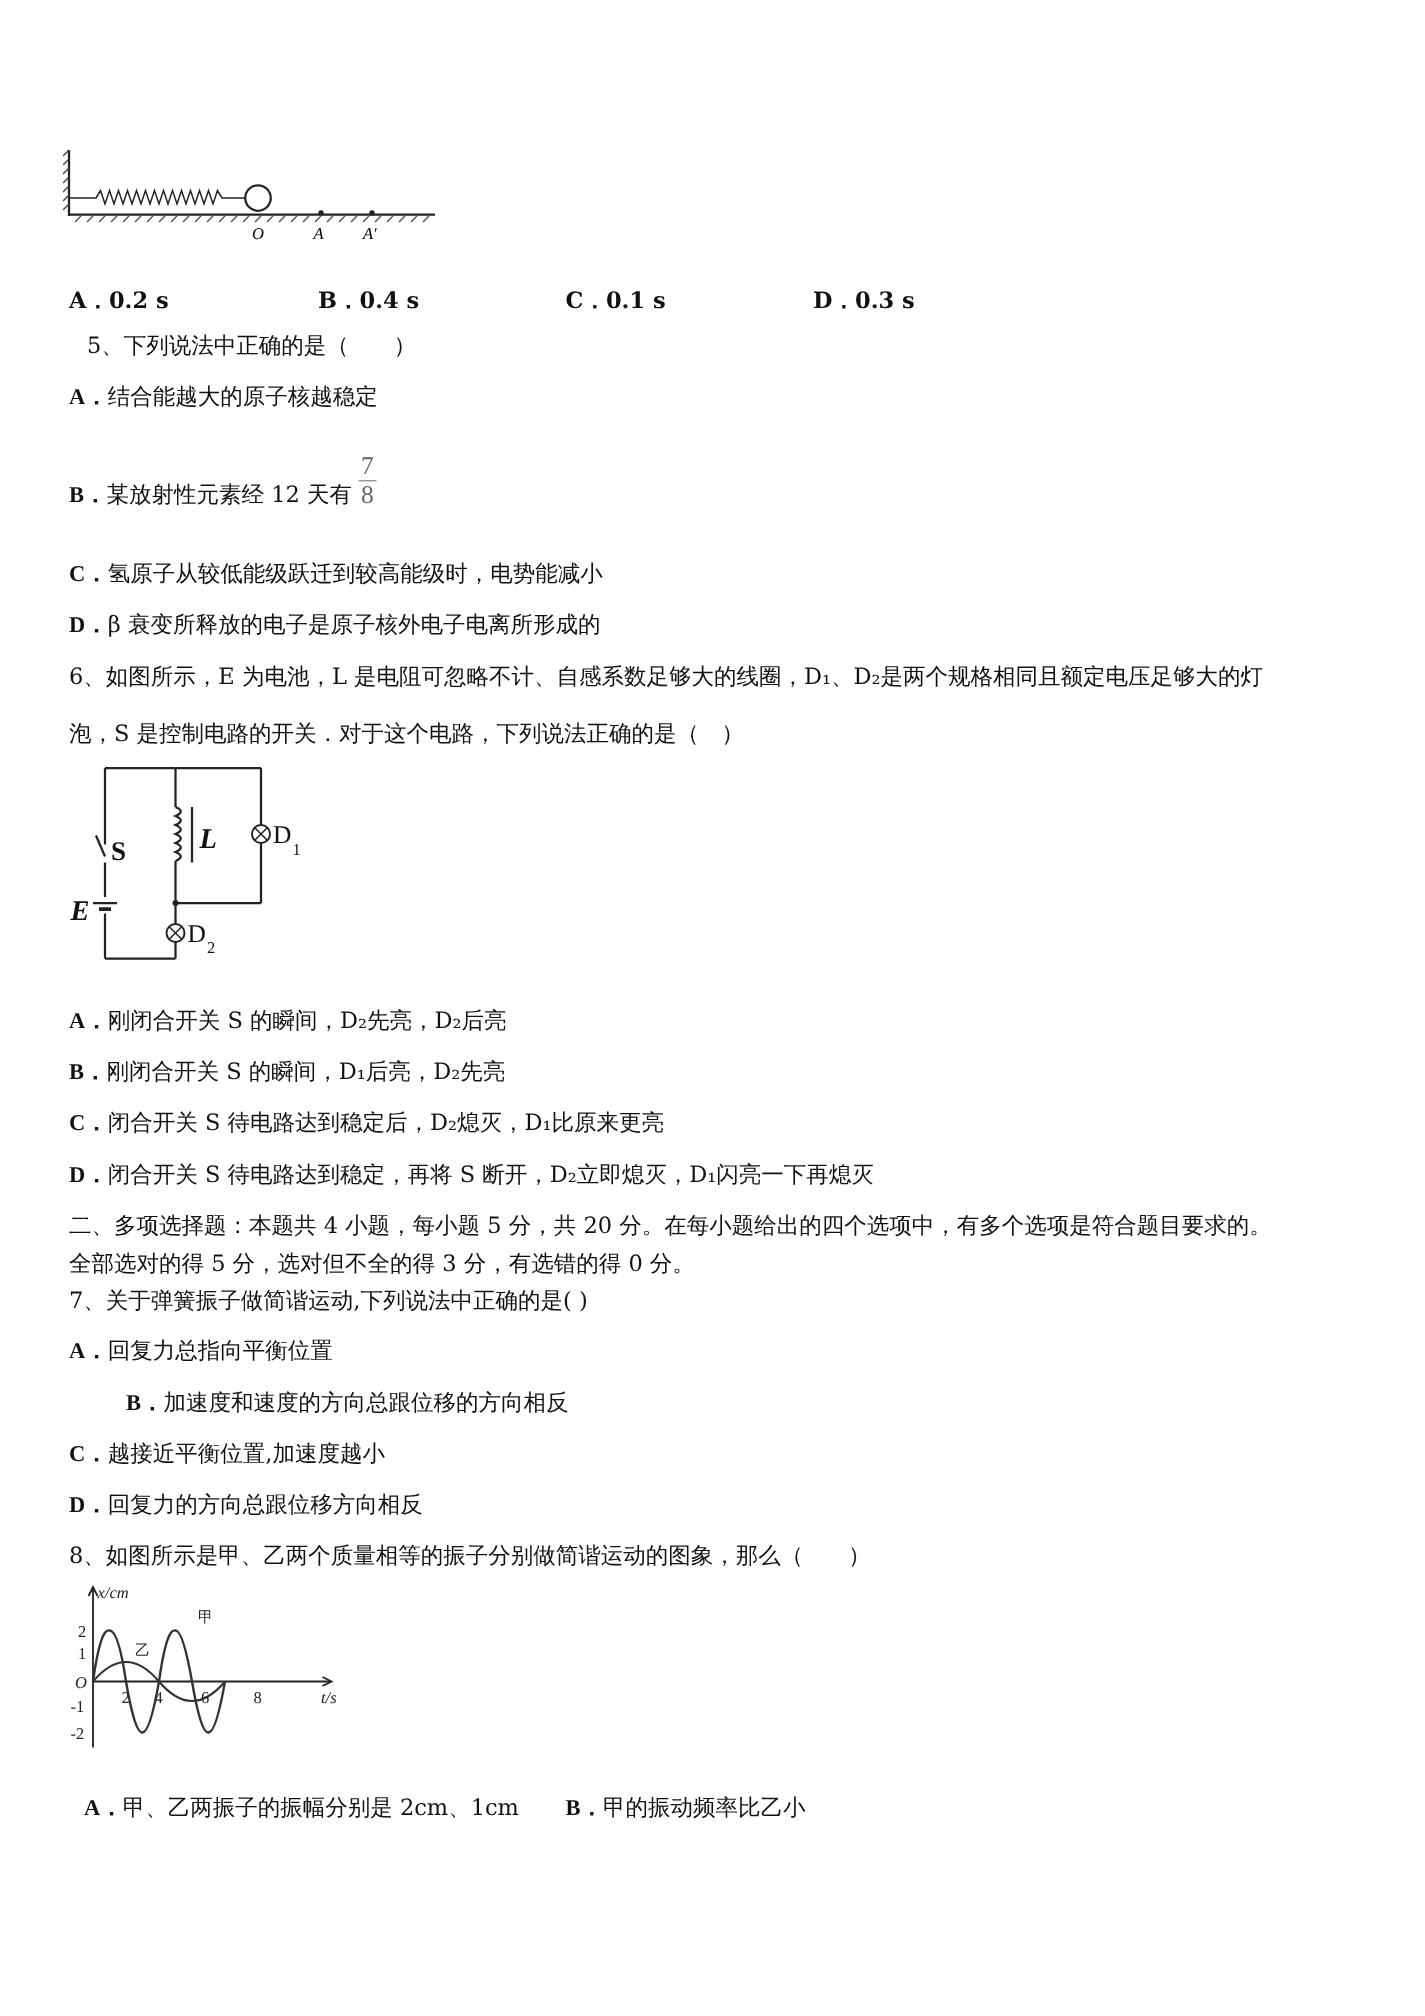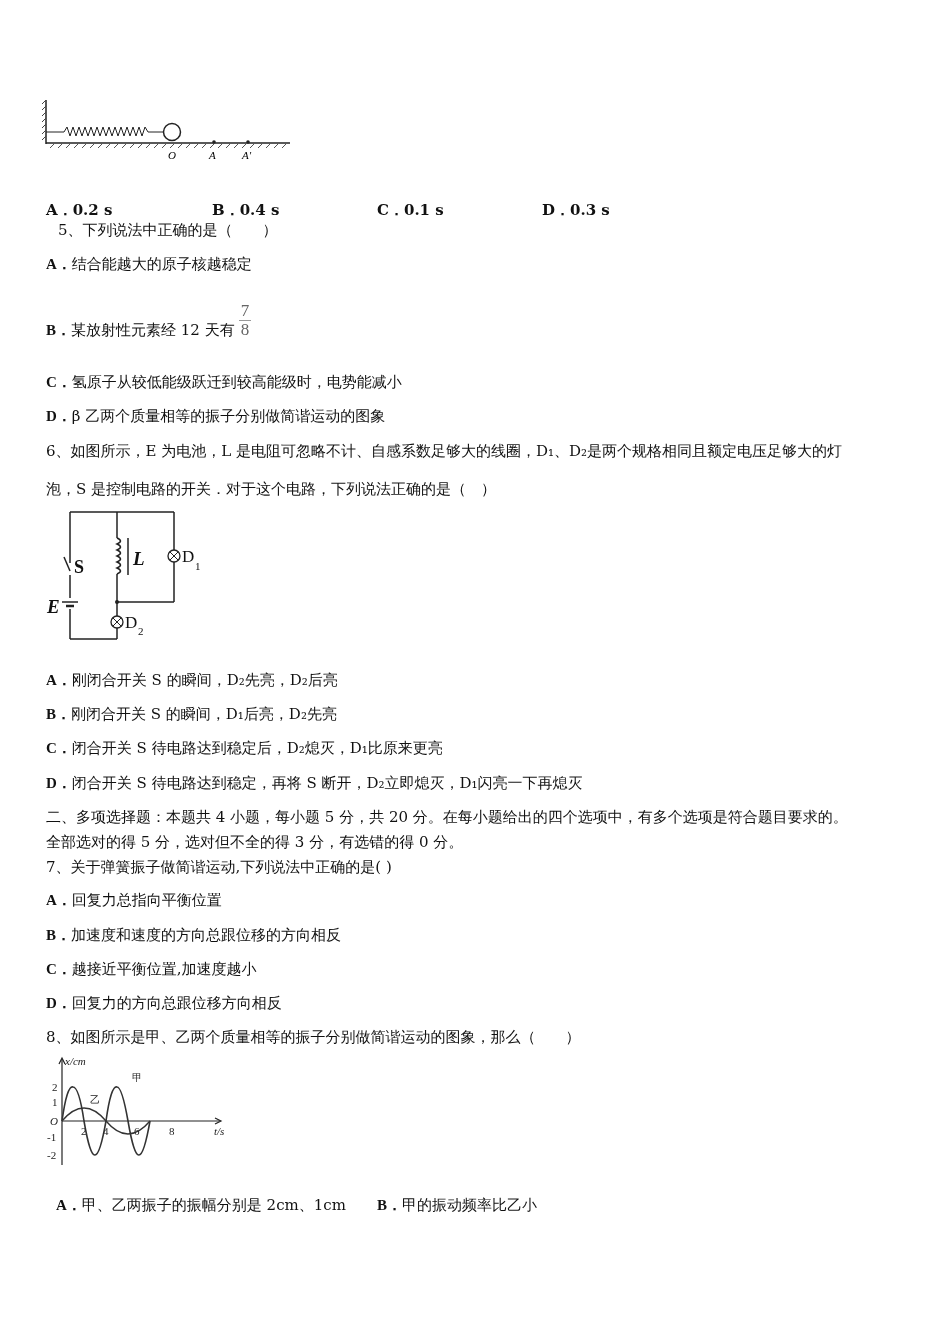--- a/index.html
+++ b/index.html
@@ -34,34 +34,34 @@
   </g>
   <polyline fill="none" stroke="#222" stroke-width="1" points="4,34 22,34 25,29 28,38 31,29 34,38 37,29 40,38 43,29 46,38 49,29 52,38 55,29 58,38 61,29 64,38 67,29 70,38 73,29 76,38 79,29 82,38 85,29 88,38 91,29 94,38 97,29 100,38 103,29 106,34 122,34"></polyline>
   <circle cx="130" cy="34" r="8.5" fill="#fff" stroke="#222" stroke-width="1.5"></circle>
   <circle cx="172" cy="44" r="1.8" fill="#222"></circle>
   <circle cx="206" cy="44" r="1.8" fill="#222"></circle>
   <text x="126" y="61" font-size="11" font-style="italic" font-family="Liberation Serif, serif">O</text>
   <text x="167" y="61" font-size="11" font-style="italic" font-family="Liberation Serif, serif">A</text>
   <text x="200" y="61" font-size="11" font-style="italic" font-family="Liberation Serif, serif">A′</text>
 </svg>
 
-<div class="line" style="top:200px;left:0;width:950px;height:20px;text-align:center;">
+<div class="line" style="top:190px;left:0;width:950px;height:20px;text-align:center;">
   <span class="b" style="position:absolute;left:46px;"><span>A．</span><span>0.2 s</span></span>
   <span class="b" style="position:absolute;left:212px;"><span>B．</span><span>0.4 s</span></span>
   <span class="b" style="position:absolute;left:377px;"><span>C．</span><span>0.1 s</span></span>
   <span class="b" style="position:absolute;left:542px;"><span>D．</span><span>0.3 s</span></span>
 </div>
 
 <div class="line" style="top:220px;margin-left:12px;">5、下列说法中正确的是（　　）</div>
 <div class="line" style="top:254px;"><span class="opt-letter">A．</span><span>结合能越大的原子核越稳定</span></div>
 <div class="line" style="top:312px;">
   <span class="opt-letter">B．</span><span>某放射性元素经 12 天有</span><span class="frac"><span class="num">7</span><span class="den">8</span></span>
 </div>
 <div class="line" style="top:372px;"><span class="opt-letter">C．</span><span>氢原子从较低能级跃迁到较高能级时，电势能减小</span></div>
-<div class="line" style="top:406px;"><span class="opt-letter">D．</span><span>β 乙两个质量相等的振子分别做简谐运动的图象</span></div>
+<div class="line" style="top:406px;"><span class="opt-letter">D．</span><span>β 衰变所释放的电子是原子核外电子电离所形成的</span></div>
 
 <div class="line" style="top:441px;">6、如图所示，E 为电池，L 是电阻可忽略不计、自感系数足够大的线圈，D₁、D₂是两个规格相同且额定电压足够大的灯</div>
 <div class="line" style="top:479px;">泡，S 是控制电路的开关．对于这个电路，下列说法正确的是（　）</div>
 
 <svg class="fig" style="left:44px;top:505px;" width="170" height="140" viewBox="0 0 170 140">
   <g fill="none" stroke="#222" stroke-width="1.5">
 
     <polyline points="26,7 73,7"></polyline>
     <line x1="26" y1="7" x2="26" y2="58"></line>
     <line x1="26" y1="70" x2="26" y2="93"></line>
@@ -105,21 +105,21 @@
 <div class="line" style="top:670px;"><span class="opt-letter">A．</span><span>刚闭合开关 S 的瞬间，D₂先亮，D₂后亮</span></div>
 <div class="line" style="top:704px;"><span class="opt-letter">B．</span><span>刚闭合开关 S 的瞬间，D₁后亮，D₂先亮</span></div>
 <div class="line" style="top:738px;"><span class="opt-letter">C．</span><span>闭合开关 S 待电路达到稳定后，D₂熄灭，D₁比原来更亮</span></div>
 <div class="line" style="top:773px;"><span class="opt-letter">D．</span><span>闭合开关 S 待电路达到稳定，再将 S 断开，D₂立即熄灭，D₁闪亮一下再熄灭</span></div>
 
 <div class="line" style="top:807px;">二、多项选择题：本题共 4 小题，每小题 5 分，共 20 分。在每小题给出的四个选项中，有多个选项是符合题目要求的。</div>
 <div class="line" style="top:832px;">全部选对的得 5 分，选对但不全的得 3 分，有选错的得 0 分。</div>
 
 <div class="line" style="top:857px;">7、关于弹簧振子做简谐运动,下列说法中正确的是( )</div>
 <div class="line" style="top:890px;"><span class="opt-letter">A．</span><span>回复力总指向平衡位置</span></div>
-<div class="line" style="top:925px;"><span class="opt-letter">B．</span><span>加速度和速度的方向总跟位移的方向相反</span></div>
+<div class="line" style="top:925px;margin-left:38px;"><span class="opt-letter">B．</span><span>加速度和速度的方向总跟位移的方向相反</span></div>
 <div class="line" style="top:959px;"><span class="opt-letter">C．</span><span>越接近平衡位置,加速度越小</span></div>
 <div class="line" style="top:993px;"><span class="opt-letter">D．</span><span>回复力的方向总跟位移方向相反</span></div>
 
 <div class="line" style="top:1027px;">8、如图所示是甲、乙两个质量相等的振子分别做简谐运动的图象，那么（　　）</div>
 
 <svg class="fig" style="left:44px;top:1055px;" width="190" height="115" viewBox="0 0 190 115">
 
   <line x1="18" y1="110" x2="18" y2="4" stroke="#222" stroke-width="1.2"></line>
   <path d="M15 9 L18 3 L21 9" fill="none" stroke="#222" stroke-width="1.2"></path>
   <line x1="18" y1="66" x2="176" y2="66" stroke="#222" stroke-width="1.2"></line>

